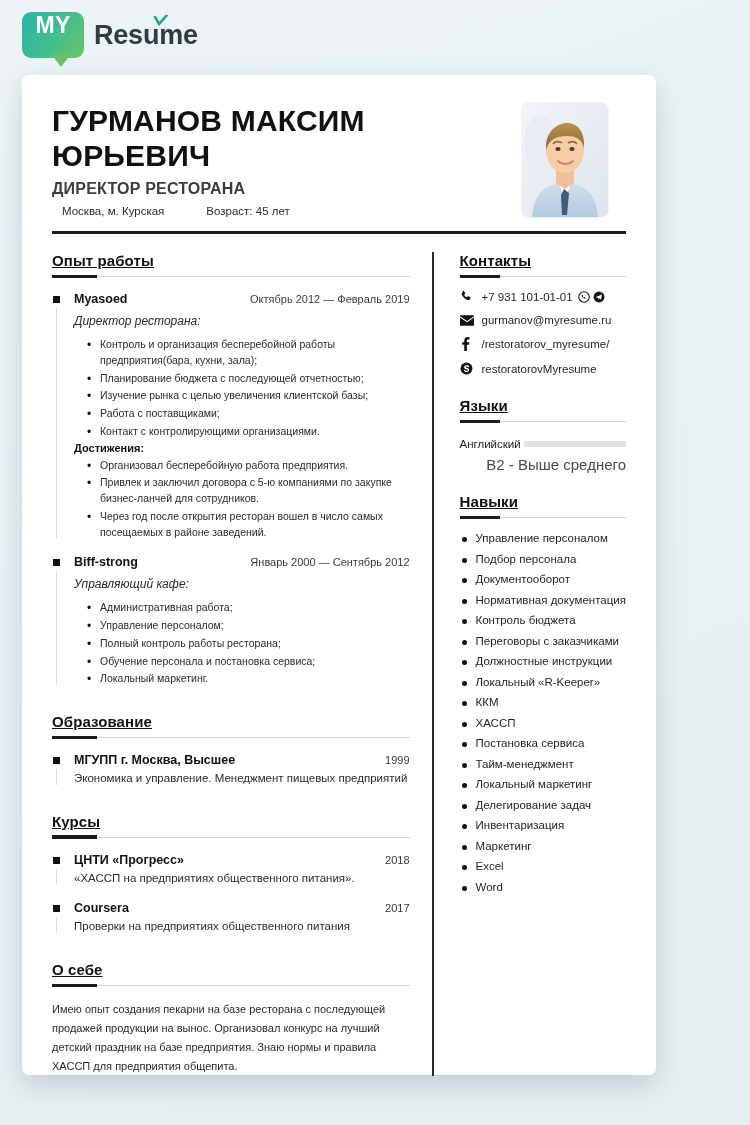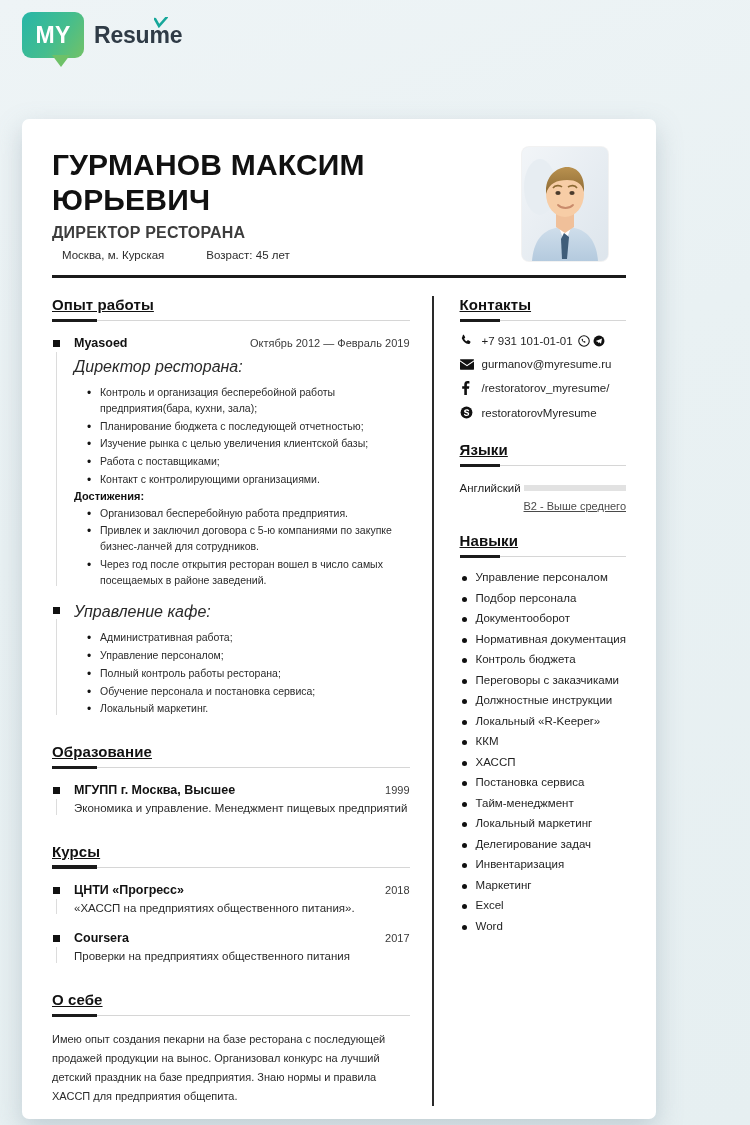--- a/index.html
+++ b/index.html
@@ -9,38 +9,37 @@
     background: linear-gradient(160deg,#eef4f6 0%,#e9f1f3 40%,#e6eff1 100%);
     overflow: hidden;
   }
   .page { position: relative; width: 750px; height: 1125px; }
 
   
   .logo-bar { position: absolute; left: 22px; top: 12px; display: flex; align-items: center; }
   .logo-bubble {
     position: relative; width: 62px; height: 46px; border-radius: 9px;
     background: linear-gradient(125deg,#27b6a8 0%,#44bd8e 55%,#72c267 100%);
-    display: flex; align-items: center; justify-content: center;
+    display: flex; align-items: flex-start; justify-content: center;
   }
   .logo-bubble::after {
     content: ""; position: absolute; left: 30px; top: 43px;
     border-left: 9px solid transparent; border-right: 9px solid transparent;
     border-top: 12px solid #6ec168;
   }
   .logo-my { color: #fff; font-size: 23px; font-weight: bold; letter-spacing: .3px; }
-  .logo-word { position: relative; margin-left: 10px; color: #2f3b46; font-size: 23px; font-weight: bold; letter-spacing: -.2px; }
+  .logo-word { position: relative; margin-left: 10px; color: #2f3b46; font-size: 27px; font-weight: bold; letter-spacing: -.2px; }
   .logo-check { position: absolute; left: 60px; top: -5px; width: 14px; height: 11px; }
 
   
   .card {
     position: absolute; left: 22px; top: 75px; width: 634px; height: 1000px;
     background: #fff; border-radius: 7px;
     box-shadow: 0 10px 26px rgba(120,140,155,.34);
     padding: 24px 30px 0 30px;
-    margin-top: 44px;
   }
 
   
   .head { display: flex; justify-content: space-between; align-items: flex-start; }
   .head-left { padding-top: 4px; }
   .name { font-size: 30px; font-weight: bold; color: #111; line-height: 1.18; letter-spacing: .2px; max-width: 400px; }
   .job-title { font-size: 16px; font-weight: bold; color: #3d3d3d; margin-top: 6px; letter-spacing: .2px; }
   .meta { display: flex; margin-top: 7px; font-size: 11.5px; color: #2c2c2c; padding-left: 10px; }
   .meta span:first-child { margin-right: 42px; }
   .photo {
@@ -63,21 +62,21 @@
   .sec { margin-bottom: 4px; }
   .sec-right .sec-rule::before { width: 40px; }
 
   
   .entry { position: relative; padding-left: 22px; margin-top: 15px; }
   .entry::before { content: ""; position: absolute; left: 1px; top: 4px; width: 7px; height: 7px; background: #111; }
   .entry::after { content: ""; position: absolute; left: 4px; top: 16px; bottom: 2px; width: 1px; background: #dcdcdc; }
   .entry-head { display: flex; justify-content: space-between; align-items: baseline; }
   .org { font-size: 12.5px; font-weight: bold; color: #111; }
   .period { font-size: 11px; color: #3a3a3a; }
-  .role { font-style: italic; font-size: 16px; color: #2a2a2a; margin-top: 8px; }
+  .role { font-style: italic; font-size: 12px; color: #2a2a2a; margin-top: 8px; }
   .bullets { list-style: none; margin-top: 9px; padding-left: 26px; }
   .bullets li { position: relative; font-size: 10.5px; color: #2b2b2b; line-height: 1.5; margin-bottom: 2px; }
   .bullets li::before { content: "•"; position: absolute; left: -13px; top: -1px; font-size: 12px; color: #111; }
   .ach-label { font-size: 11px; font-weight: bold; color: #111; margin-top: 2px; }
   .entry-sub { font-size: 11.5px; color: #2b2b2b; margin-top: 3px; line-height: 1.45; }
   .about-text { font-size: 11px; color: #2b2b2b; line-height: 1.72; margin-top: 14px; }
   .sec-gap { margin-top: 26px; }
 
   
   .contact-list { margin-top: 13px; }
@@ -86,21 +85,21 @@
   .c-icon svg { display: block; }
   .c-text { font-size: 11.5px; color: #1f1f1f; display: flex; align-items: center; }
   .chat-icons { display: inline-flex; align-items: center; margin-left: 5px; gap: 3px; }
 
   
   .lang-block { margin-top: 16px; }
   .lang-row { display: flex; align-items: center; justify-content: space-between; }
   .lang-name { font-size: 11.5px; color: #1f1f1f; }
   .lang-bar { width: 102px; height: 6px; background: #e2e2e2; }
   .lang-fill { height: 100%; background: #121212; }
-  .lang-level { font-size: 11px; color: #4a4a4a; text-align: right; margin-top: 6px; text-decoration: underline; }
+  .lang-level { font-size: 15px; color: #4a4a4a; text-align: right; margin-top: 6px; }
 
   
   .skills { list-style: none; margin-top: 14px; }
   .skills li { position: relative; font-size: 11.5px; color: #1f1f1f; padding-left: 16px; margin-bottom: 8.5px; }
   .skills li::before { content: ""; position: absolute; left: 2px; top: 5px; width: 5px; height: 5px; border-radius: 50%; background: #111; }
 </style>
 </head>
 <body>
 
 <div class="page">
@@ -186,21 +185,25 @@
           </ul>
           <div class="ach-label">Достижения:</div>
           <ul class="bullets" style="margin-top:4px">
             <li>Организовал бесперебойную работа предприятия.</li>
             <li>Привлек и заключил договора с 5-ю компаниями по закупке бизнес-ланчей для сотрудников.</li>
             <li>Через год после открытия ресторан вошел в число самых посещаемых в районе заведений.</li>
           </ul>
         </div>
 
         <div class="entry">
-          <div class="role">Управление кафе:</div>
+          <div class="entry-head">
+            <span class="org">Biff-strong</span>
+            <span class="period">Январь 2000 — Сентябрь 2012</span>
+          </div>
+          <div class="role">Управляющий кафе:</div>
           <ul class="bullets">
             <li>Административная работа;</li>
             <li>Управление персоналом;</li>
             <li>Полный контроль работы ресторана;</li>
             <li>Обучение персонала и постановка сервиса;</li>
             <li>Локальный маркетинг.</li>
           </ul>
         </div>
 
         <div class="sec sec-gap">

